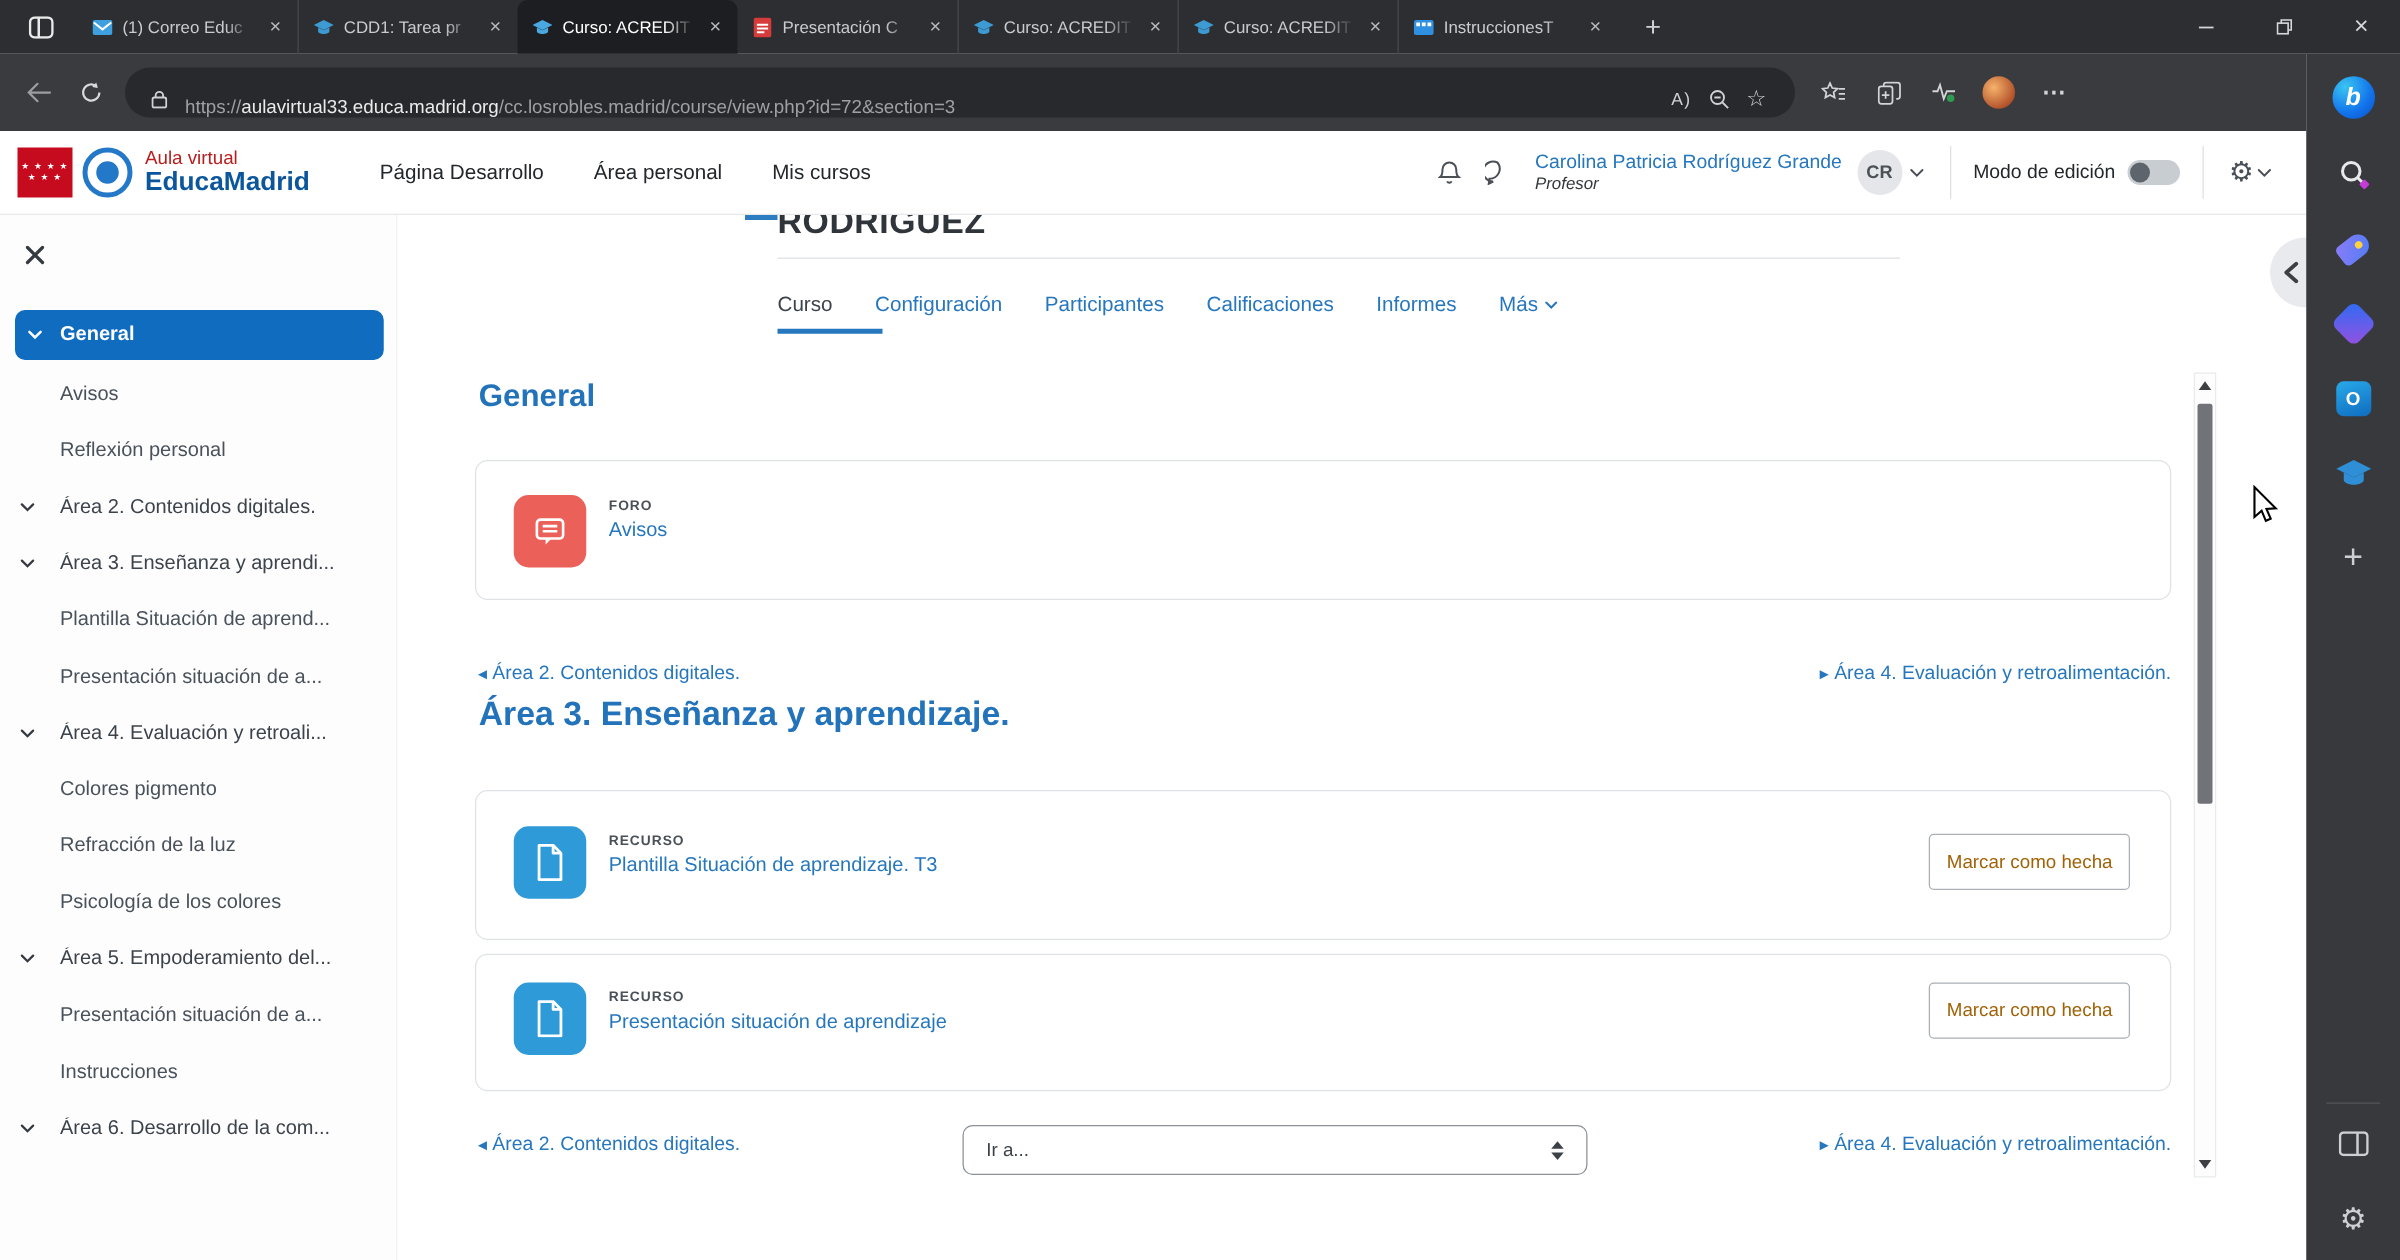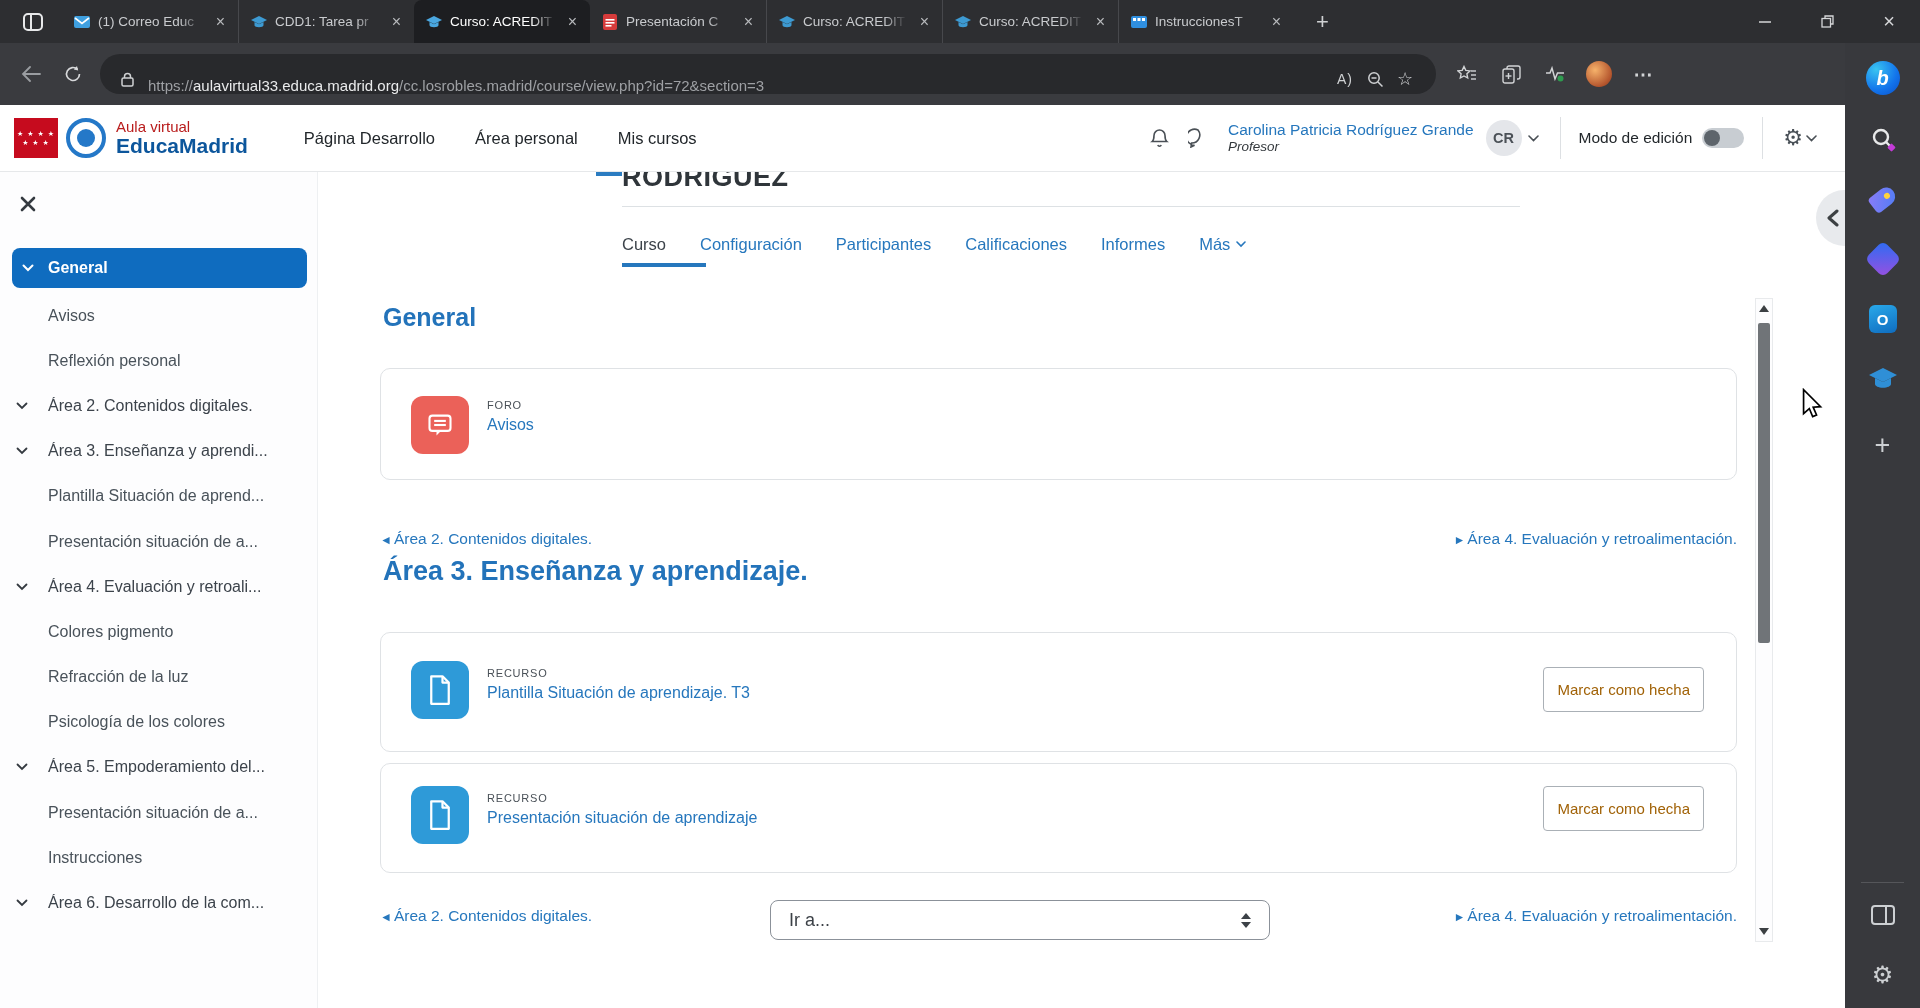--- a/index.html
+++ b/index.html
@@ -113,33 +113,33 @@
 
   .card{position:absolute;left:62px;width:1357px;background:#fff;border:1px solid #dfe2e5;border-radius:10px}
   .card-general{top:196px;height:112px}
   .card-a{top:460px;height:120px}
   .card-b{top:591px;height:110px}
   .act-icon{position:absolute;left:30px;width:58px;height:58px;border-radius:12px;
     display:flex;align-items:center;justify-content:center}
   .act-icon.red{background:#eb6159}
   .act-icon.blue{background:#2e9ad8}
   .act-text{position:absolute;left:106px}
-  .badge{font-size:11px;font-weight:normal;color:#495057;letter-spacing:.8px}
+  .badge{font-size:11px;font-weight:bold;color:#495057;letter-spacing:.8px}
   .act-link{font-size:16px;color:#2677bd;margin-top:5px}
   .done-btn{position:absolute;right:32px;border:1px solid #aab0b6;border-radius:4px;background:#fff;
     color:#a16207;font-size:15px;padding:13px 13px;font-family:"Liberation Sans",sans-serif}
 
   .secnav{position:absolute;left:62px;width:1357px;display:flex;justify-content:space-between;
     font-size:15.5px;color:#2677bd}
   .secnav.n1{top:358px}
   .secnav.n2{top:735px}
   .secnav .arr{font-size:12px;margin-right:2px}
 
   .jump{position:absolute;left:452px;top:728px;width:500px;height:40px;border:1px solid #8b9199;
-    border-radius:8px;background:#fff;display:flex;align-items:center;padding:0 18px;font-size:18px;color:#3c4147}
+    border-radius:8px;background:#fff;display:flex;align-items:center;padding:0 18px;font-size:15px;color:#3c4147}
   .jump .updown{margin-left:auto;display:flex;flex-direction:column;gap:3px}
   .tri-up{width:0;height:0;border-left:5px solid transparent;border-right:5px solid transparent;border-bottom:6px solid #3c4147}
   .tri-dn{width:0;height:0;border-left:5px solid transparent;border-right:5px solid transparent;border-top:6px solid #3c4147}
 
   
   .inner-sb{position:absolute;left:1437px;top:126px;width:18px;height:644px;background:#fdfdfe;border:1px solid #e8eaec}
   .sb-arr{position:absolute;left:50%;transform:translateX(-50%)}
   .sb-up{top:6px;width:0;height:0;border-left:5px solid transparent;border-right:5px solid transparent;border-bottom:7px solid #3c4043}
   .sb-dn{bottom:6px;width:0;height:0;border-left:5px solid transparent;border-right:5px solid transparent;border-top:7px solid #3c4043}
   .sb-thumb{position:absolute;left:2px;top:24px;width:12px;height:320px;background:#707478;border-radius:2px}

